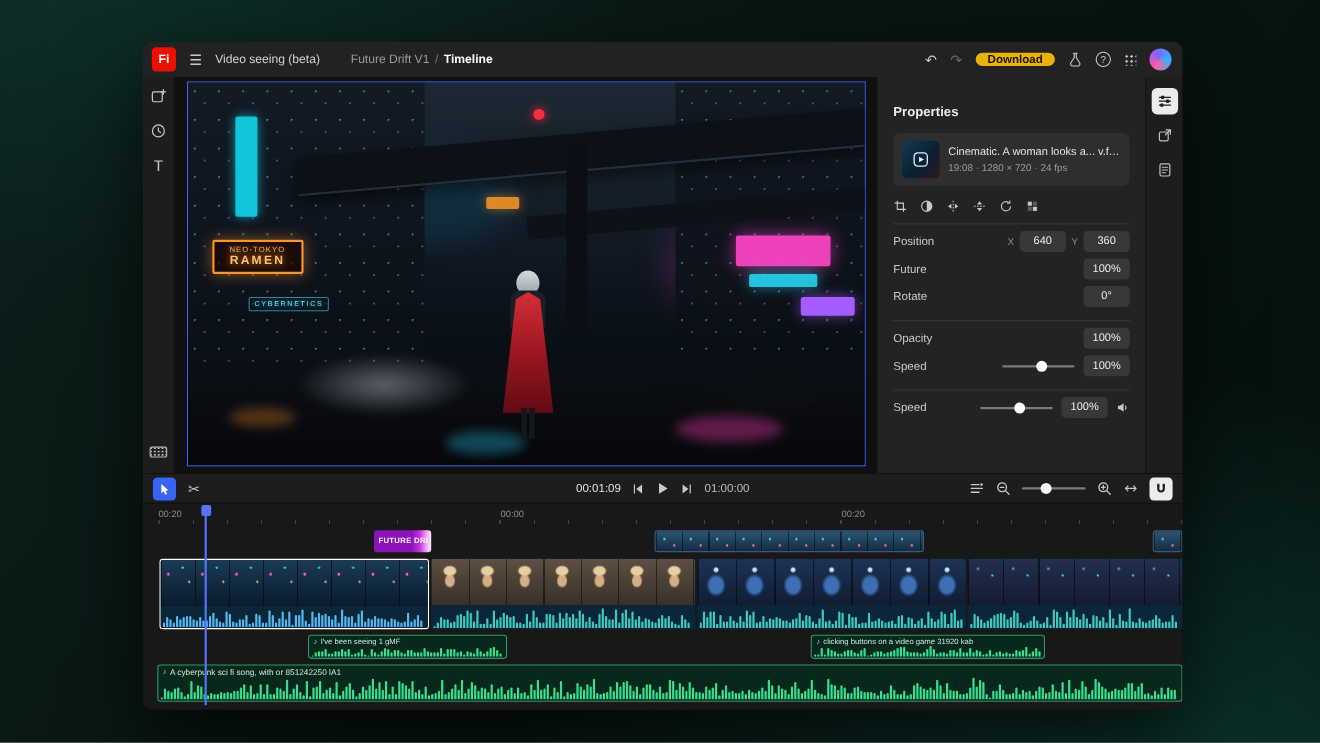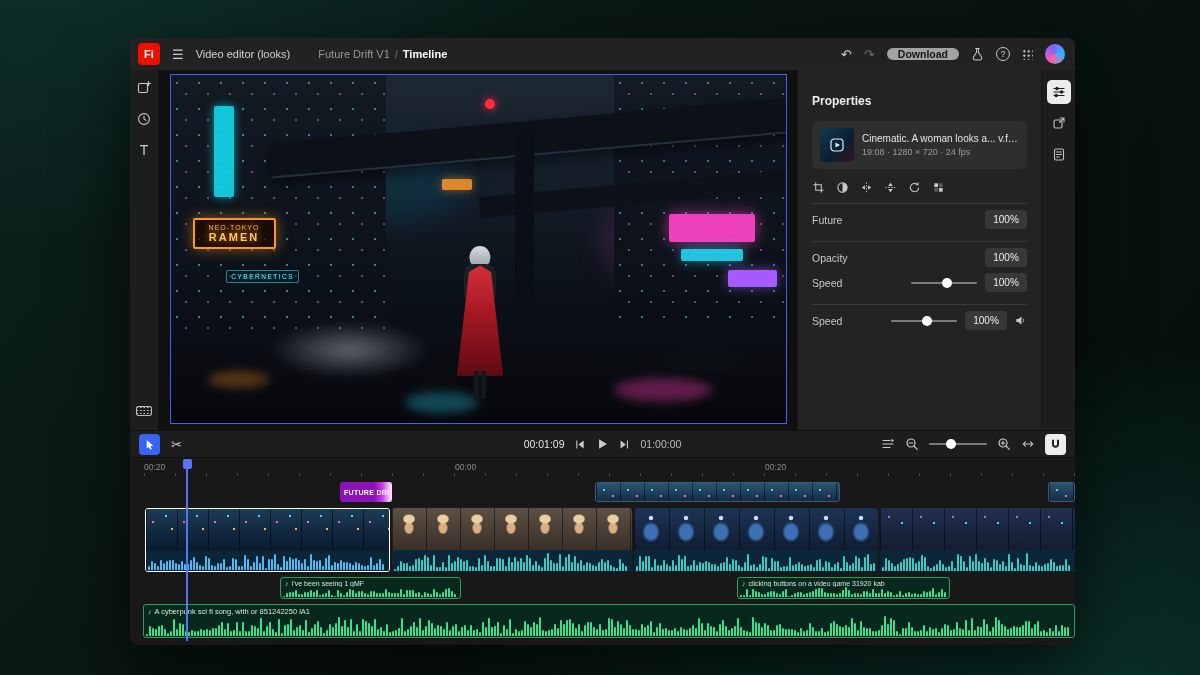--- a/index.html
+++ b/index.html
@@ -18,21 +18,21 @@
   .topbar{height:32px;background:#222;display:flex;align-items:center;padding:0 10px 0 8px;gap:12px;flex:none}
   .logo{width:22px;height:22px;border-radius:4px;background:#eb1000;color:#fff;font-weight:bold;font-size:11px;display:flex;align-items:center;justify-content:center;cursor:pointer}
   .ico{color:#c9c9c9;font-size:13px;line-height:1;cursor:pointer;display:flex;align-items:center;justify-content:center}
   .ico.dim{color:#6b6b6b}
   .app-title{color:#d2d2d2;font-size:11px}
   .crumb{display:flex;gap:5px;font-size:11px;margin-left:16px;align-items:center}
   .crumb .proj{color:#9a9a9a;cursor:pointer}
   .crumb .sep{color:#777}
   .crumb .page{color:#fff;font-weight:bold}
   .tb-right{margin-left:auto;display:flex;align-items:center;gap:12px}
-  .dl-btn{background:#a3a3a3;color:#151515;font-size:10.5px;font-weight:bold;border:none;border-radius:11px;padding:0 11px;cursor:pointer;font-family:inherit}
+  .dl-btn{background:#eab308;color:#151515;font-size:10.5px;font-weight:bold;border:none;border-radius:11px;padding:0 11px;cursor:pointer;font-family:inherit}
   .help{width:14px;height:14px;border:1px solid #c9c9c9;border-radius:50%;font-size:9px}
   .grid9{width:11px;height:11px;background-image:radial-gradient(#c9c9c9 1px,transparent 1.3px);background-size:4.5px 4.5px}
   .avatar{width:20px;height:20px;border-radius:50%;background:conic-gradient(from 210deg,#ff5fa2,#8a5cff,#2fb3ff,#ff5fa2);cursor:pointer}
 
   
   .main{flex:1;display:flex;min-height:0}
   .lrail{width:28px;background:#1d1d1d;display:flex;flex-direction:column;align-items:center;padding:10px 0 14px;gap:17px;flex:none}
   .kbd{margin-top:auto;width:16px;height:10px;border:1px solid #bdbdbd;border-radius:2px;background-image:radial-gradient(#bdbdbd .7px,transparent .9px);background-size:3.5px 3px;background-position:2px 2px;cursor:pointer}
 
   .preview{flex:1;background:#101010;min-width:0;position:relative}
@@ -169,21 +169,21 @@
   svg{display:block}
 </style>
 </head>
 <body>
 
 <div class="window">
 
   <header class="topbar">
     <div class="logo">Fi</div>
     <span class="ico">☰</span>
-    <span class="app-title">Video editor (looks)</span>
+    <span class="app-title">Video seeing (beta)</span>
     <nav class="crumb">
       <span class="proj">Future Drift V1</span>
       <span class="sep">/</span>
       <span class="page">Timeline</span>
     </nav>
     <div class="tb-right">
       <span class="ico">↶</span>
       <span class="ico dim">↷</span>
       <button class="dl-btn">Download</button>
       <span class="ico">
@@ -306,22 +306,33 @@
               <rect x="7.5" y="7.5" width="4" height="4" fill="currentColor"></rect>
               <rect x="7.5" y="2.5" width="4" height="4" fill="currentColor" opacity=".35"></rect>
               <rect x="2.5" y="7.5" width="4" height="4" fill="currentColor" opacity=".35"></rect>
             </svg>
           </span>
       </div>
 
       <hr class="pdiv">
 
       <div class="prow">
+        <span class="lab">Position</span>
+        <span class="axis">X</span>
+        <span class="pfield">640</span>
+        <span class="axis">Y</span>
+        <span class="pfield">360</span>
+      </div>
+      <div class="prow">
         <span class="lab">Future</span>
         <span class="pfield">100%</span>
+      </div>
+      <div class="prow">
+        <span class="lab">Rotate</span>
+        <span class="pfield">0°</span>
       </div>
 
       <hr class="pdiv">
 
       <div class="prow">
         <span class="lab">Opacity</span>
         <span class="pfield">100%</span>
       </div>
       <div class="prow">
         <span class="lab">Speed</span>

